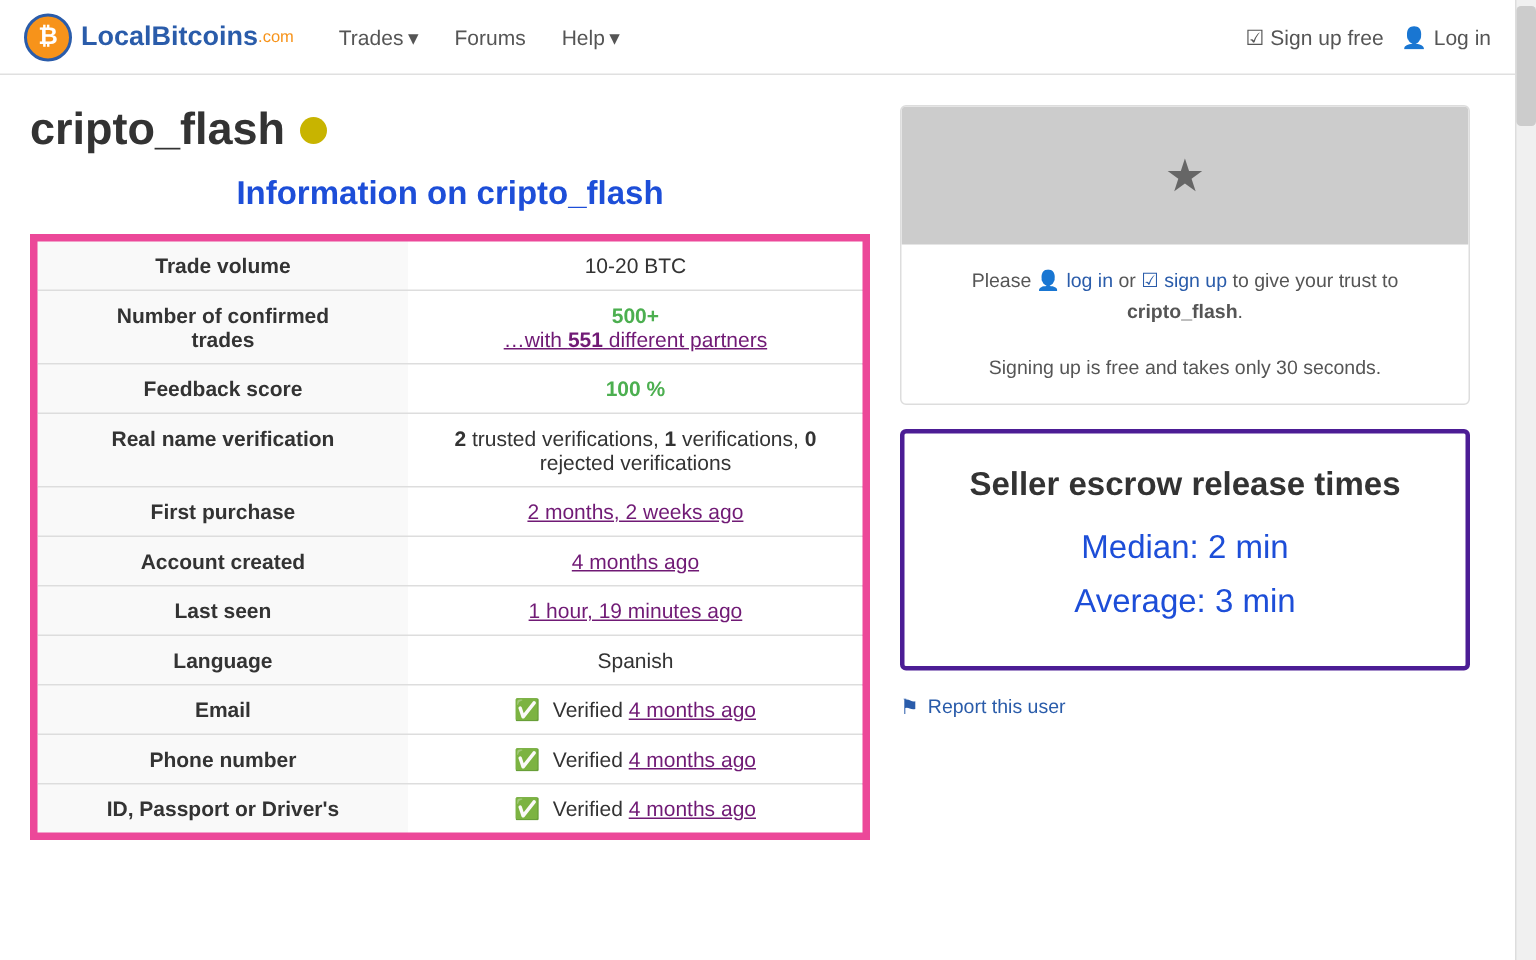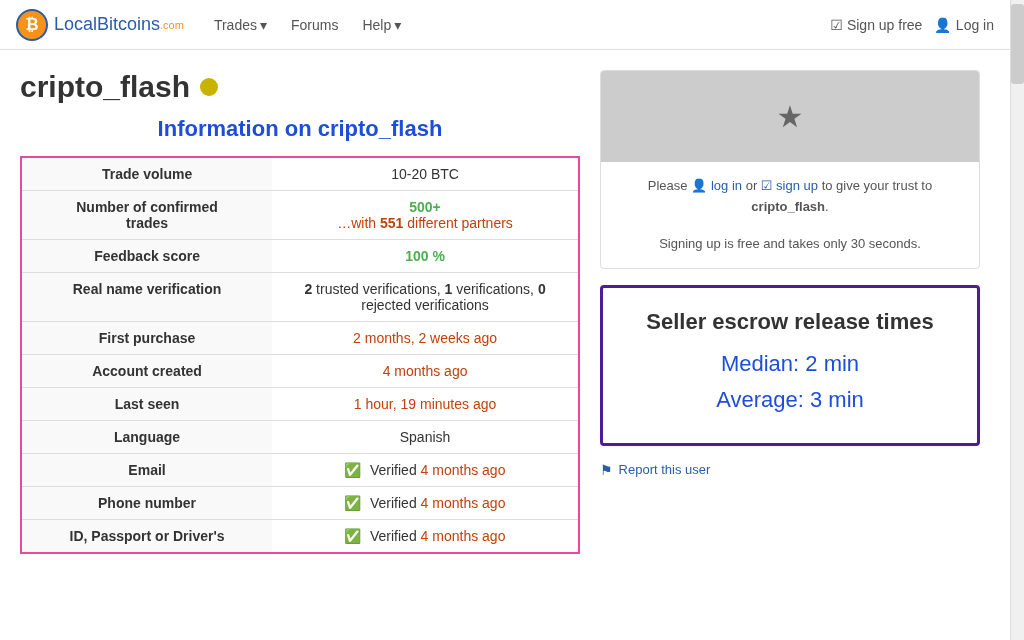--- a/index.html
+++ b/index.html
@@ -33,21 +33,21 @@
       align-items: center;
       justify-content: center;
       color: white;
       font-weight: bold;
       font-size: 16px;
       margin-right: 6px;
       border: 2px solid #2a5caa;
     }
     .brand-text {
       font-size: 18px;
-      font-weight: normal;
+      font-weight: bold;
       color: #2a5caa;
     }
     .brand-com {
       font-size: 11px;
       color: #f7931a;
     }
     .nav-links {
       display: flex;
       align-items: center;
       gap: 4px;
@@ -121,41 +121,41 @@
       font-size: 22px;
       font-weight: bold;
       color: #1d4ed8;
       margin-bottom: 14px;
     }
 
     
     .info-table {
       width: 100%;
       border-collapse: collapse;
-      border: 2px solid #ec4899;
+      border: 5px solid #ec4899;
     }
     .info-table tr {
       border-bottom: 1px solid #ddd;
     }
     .info-table td {
       padding: 8px 10px;
       vertical-align: top;
     }
     .info-table td:first-child {
       font-weight: bold;
       width: 45%;
       background: #f9f9f9;
       color: #333;
     }
     .info-table td:last-child {
       background: #fff;
       color: #333;
     }
     .value-green { color: #4caf50; font-weight: bold; }
-    .value-underline { color: #c2410c; }
+    .value-underline { text-decoration: underline; color: #701a75; }
     .checkmark { color: #4caf50; margin-right: 4px; }
 
     
     .right-col {
       width: 380px;
       flex-shrink: 0;
     }
 
     .trust-card {
       border: 1px solid #ddd;

